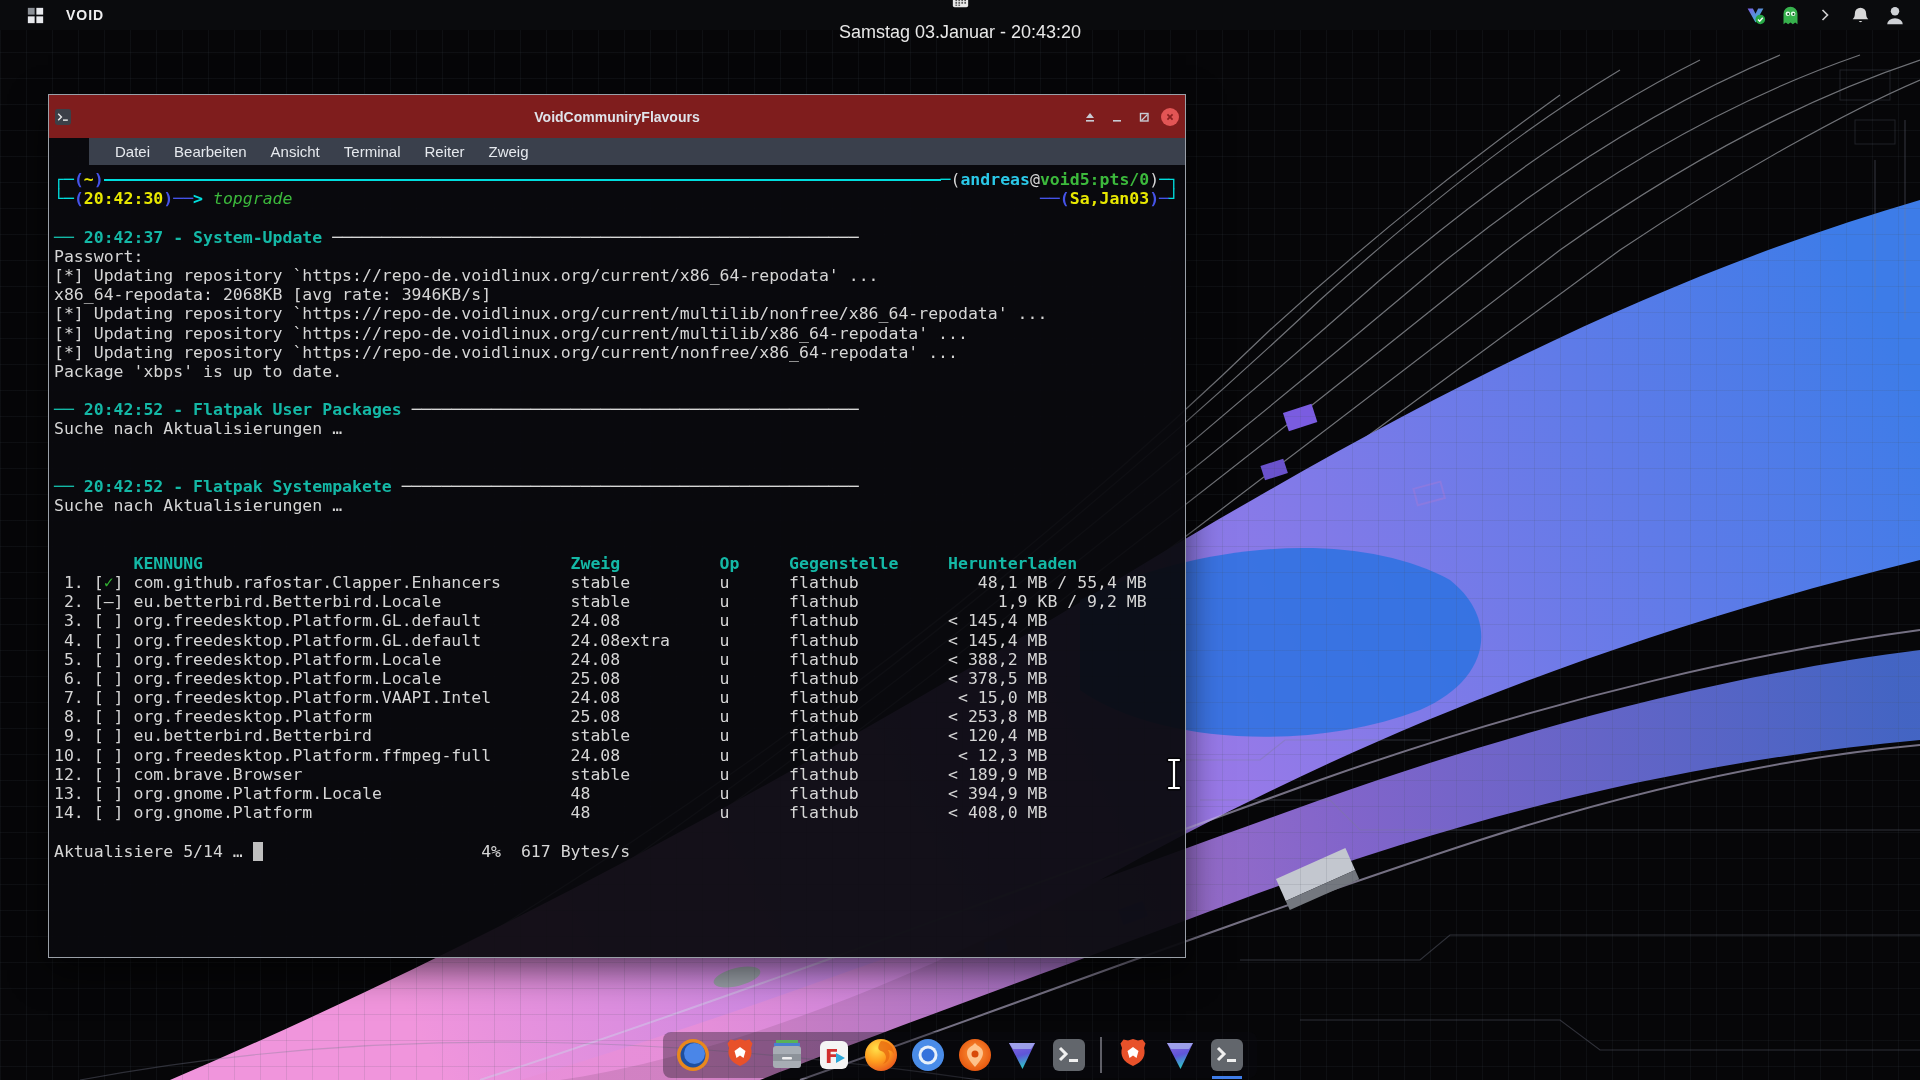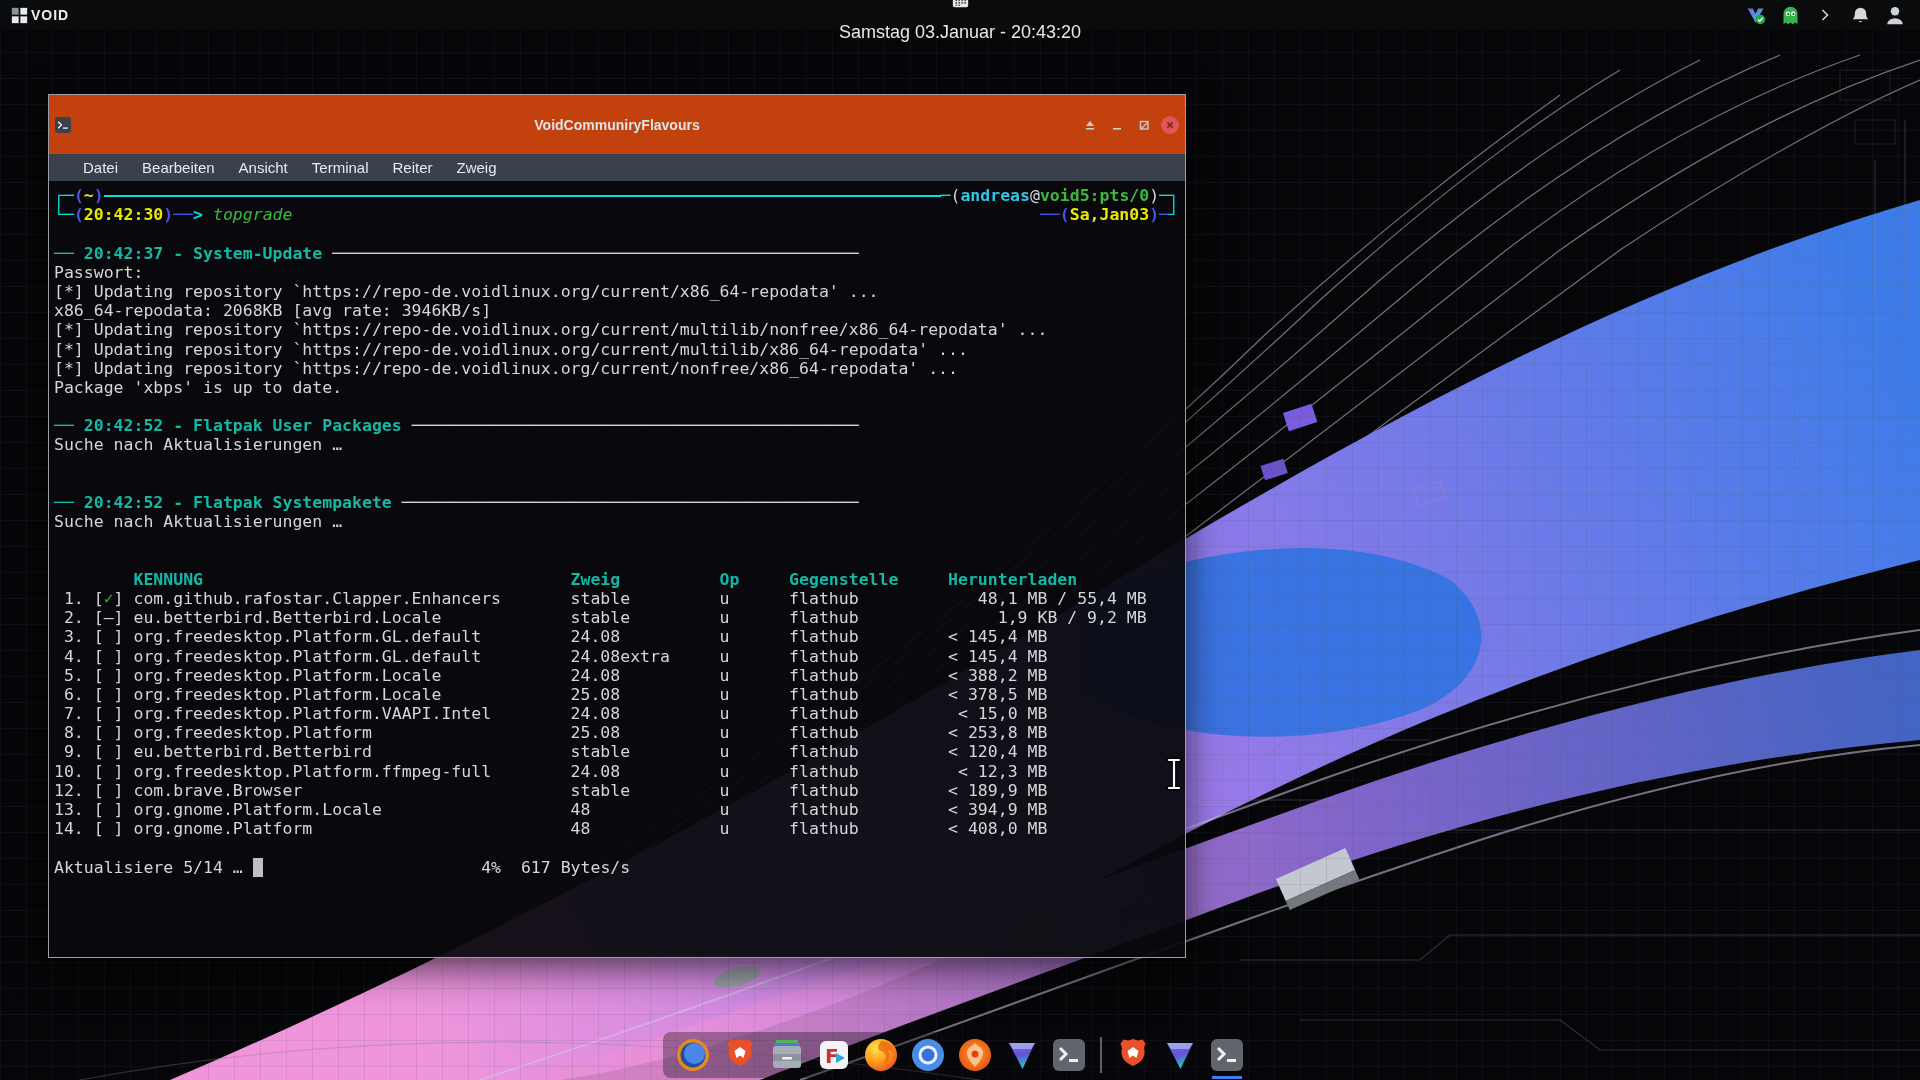--- a/index.html
+++ b/index.html
@@ -7,43 +7,43 @@
     background:#060608;font-family:"Liberation Sans",sans-serif;}
   .desktop::before{content:"";position:absolute;inset:0;z-index:1;pointer-events:none;
     background-image:linear-gradient(rgba(70,82,92,.13) 1px,transparent 1px),
                      linear-gradient(90deg,rgba(70,82,92,.13) 1px,transparent 1px);
     background-size:26px 26px;}
   .wallpaper{position:absolute;inset:0;z-index:0;}
 
   
   .panel{position:absolute;top:0;left:0;width:100%;height:30px;background:#0a0b0d;
     z-index:5;display:flex;align-items:center;color:#e6e6e6;}
-  .panel-left{display:flex;align-items:center;gap:1px;padding-left:8px;}
+  .panel-left{display:flex;align-items:center;gap:20px;padding-left:24px;}
   .distro-label{font-weight:bold;font-size:14px;letter-spacing:1px;color:#efefef;}
   .panel-center{position:absolute;left:0;right:0;display:flex;justify-content:center;
     align-items:center;gap:10px;pointer-events:none;flex-direction:column;}
   .clock-text{font-size:18px;color:#e8e8e8;}
   .panel-right{margin-left:auto;display:flex;align-items:center;gap:13px;padding-right:14px;}
   .tray-icon{display:flex;align-items:center;justify-content:center;width:22px;height:24px;}
 
   
   .window{position:absolute;left:48px;top:94px;width:1136px;height:862px;z-index:3;
     border:1px solid #9aa0a8;box-shadow:0 12px 34px rgba(0,0,0,.6);
     display:flex;flex-direction:column;background:rgba(9,10,14,.95);}
-  .titlebar{height:27px;background:#c2410c;display:flex;align-items:center;position:relative;
-    flex:0 0 auto;padding:16px 6px;}
+  .titlebar{height:27px;background:#7f1d1d;display:flex;align-items:center;position:relative;
+    flex:0 0 auto;padding:8px 6px;}
   .title-icon{display:flex;align-items:center;}
   .window-title{position:absolute;left:0;right:0;text-align:center;font-size:14px;
     font-weight:bold;color:#dfe3ea;pointer-events:none;}
   .win-controls{margin-left:auto;display:flex;align-items:center;gap:7px;z-index:2;}
   .wbtn{width:20px;height:20px;display:flex;align-items:center;justify-content:center;cursor:default;}
   .close-btn{width:18px;height:18px;border-radius:50%;background:#e25555;display:flex;
     align-items:center;justify-content:center;}
   .menubar{height:27px;background:#3a404c;display:flex;align-items:center;gap:4px;
-    padding-left:24px;flex:0 0 auto;}
+    padding-left:16px;flex:0 0 auto;margin-left:40px;}
   .menu-item{color:#e6e9ee;font-size:15px;padding:3px 10px;}
 
   
   .term-body{flex:1;padding:5px 6px 0 5px;font-family:"DejaVu Sans Mono",monospace;
     font-size:16.5px;color:#d6d6d6;overflow:hidden;}
   .term-line{height:19.2px;line-height:19.2px;white-space:pre;}
   .term-line.prompt{display:flex;}
   .pgroup{display:inline-flex;white-space:pre;}
   .prule{flex:1;height:2px;background:#00dede;align-self:center;}
   .pspace{flex:1;}

